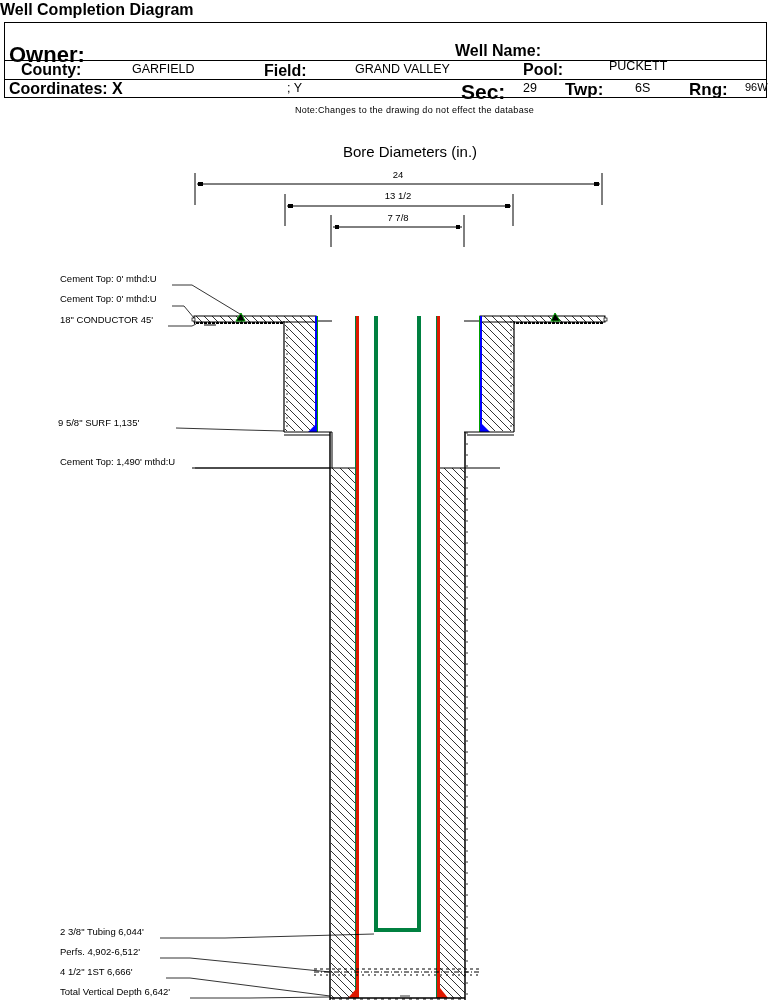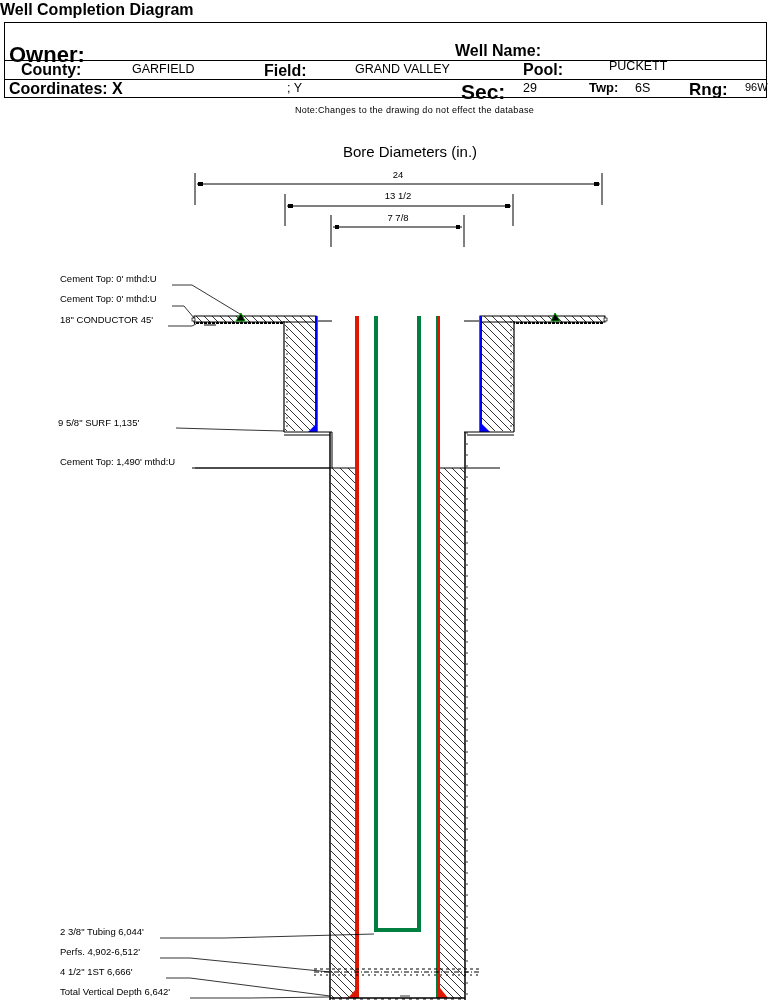--- a/index.html
+++ b/index.html
@@ -31,21 +31,21 @@
     <span class="lbl" style="left:259px;top:1px;">Field:</span>
     <span class="val" style="left:350px;top:1px;">GRAND VALLEY</span>
     <span class="lbl" style="left:518px;top:0px;">Pool:</span>
     <span class="val" style="left:580px;top:1px;"></span>
   </div>
   <div class="row" style="top:57px;height:18px;">
     <span class="lbl" style="left:4px;top:0px;">Coordinates: X</span>
     <span class="val" style="left:282px;top:1px;">; Y</span>
     <span class="lbl" style="left:456px;top:0px;font-size:21px;">Sec:</span>
     <span class="val" style="left:518px;top:1px;">29</span>
-    <span class="lbl" style="left:560px;top:0px;font-size:13px;margin-left:24px;">Twp:</span>
+    <span class="lbl" style="left:560px;top:0px;font-size:17px;">Twp:</span>
     <span class="val" style="left:630px;top:1px;">6S</span>
     <span class="lbl" style="left:684px;top:0px;font-size:17px;">Rng:</span>
     <span class="val" style="left:740px;top:1px;font-size:11px;">96W</span>
   </div>
 </div>
 
 <div class="note">Note:Changes to the drawing do not effect the database</div>
 
 <svg width="769" height="1000" viewBox="0 0 769 1000">
   <defs>

